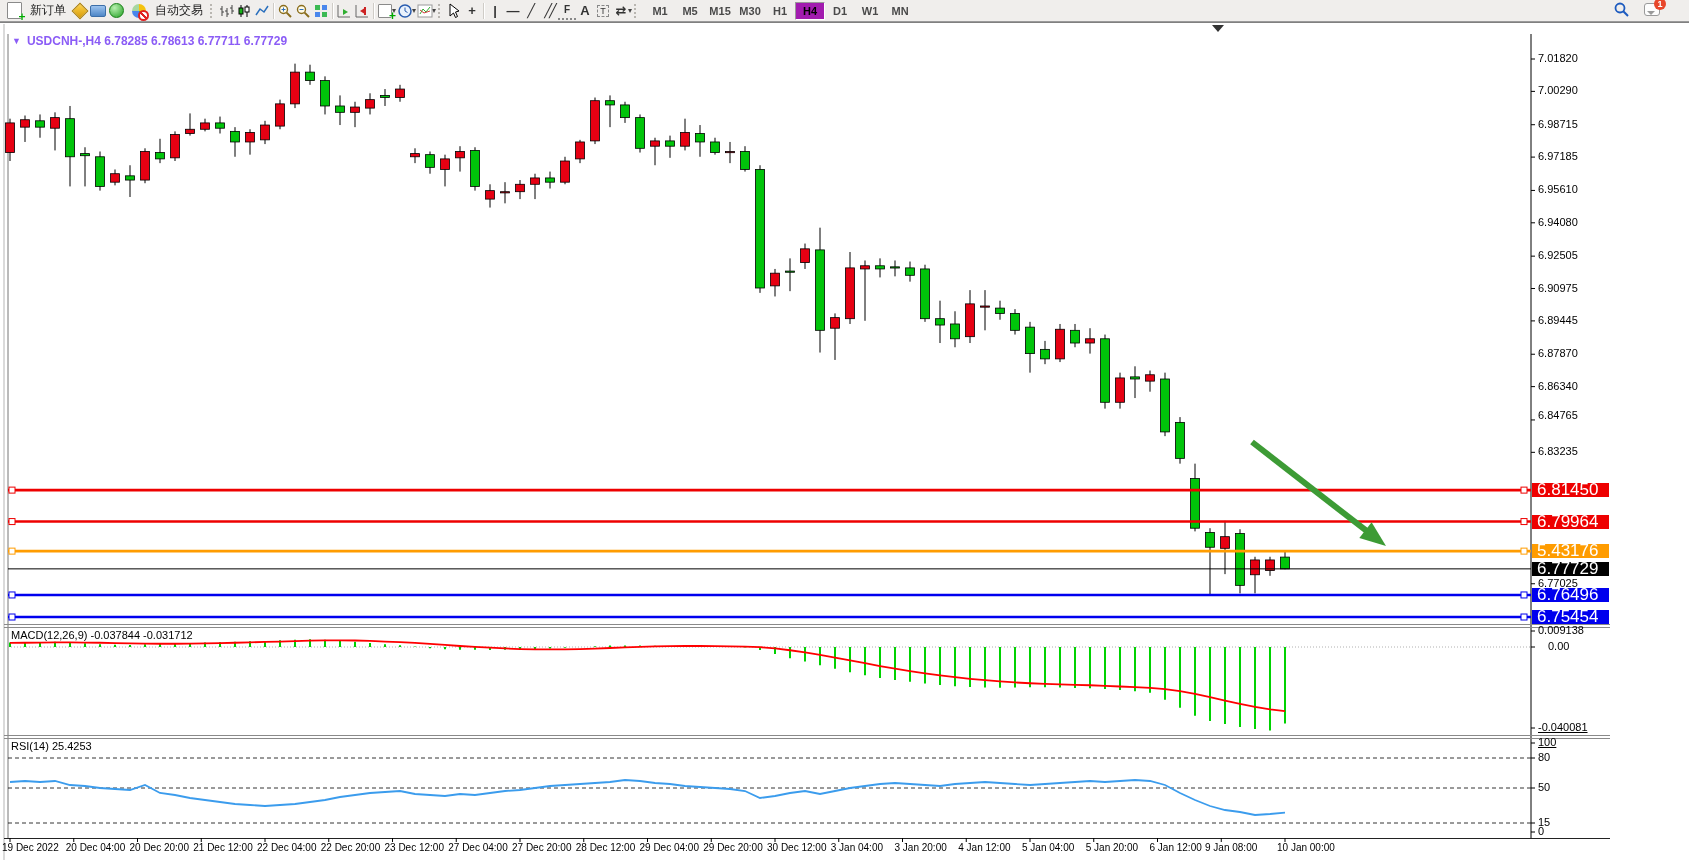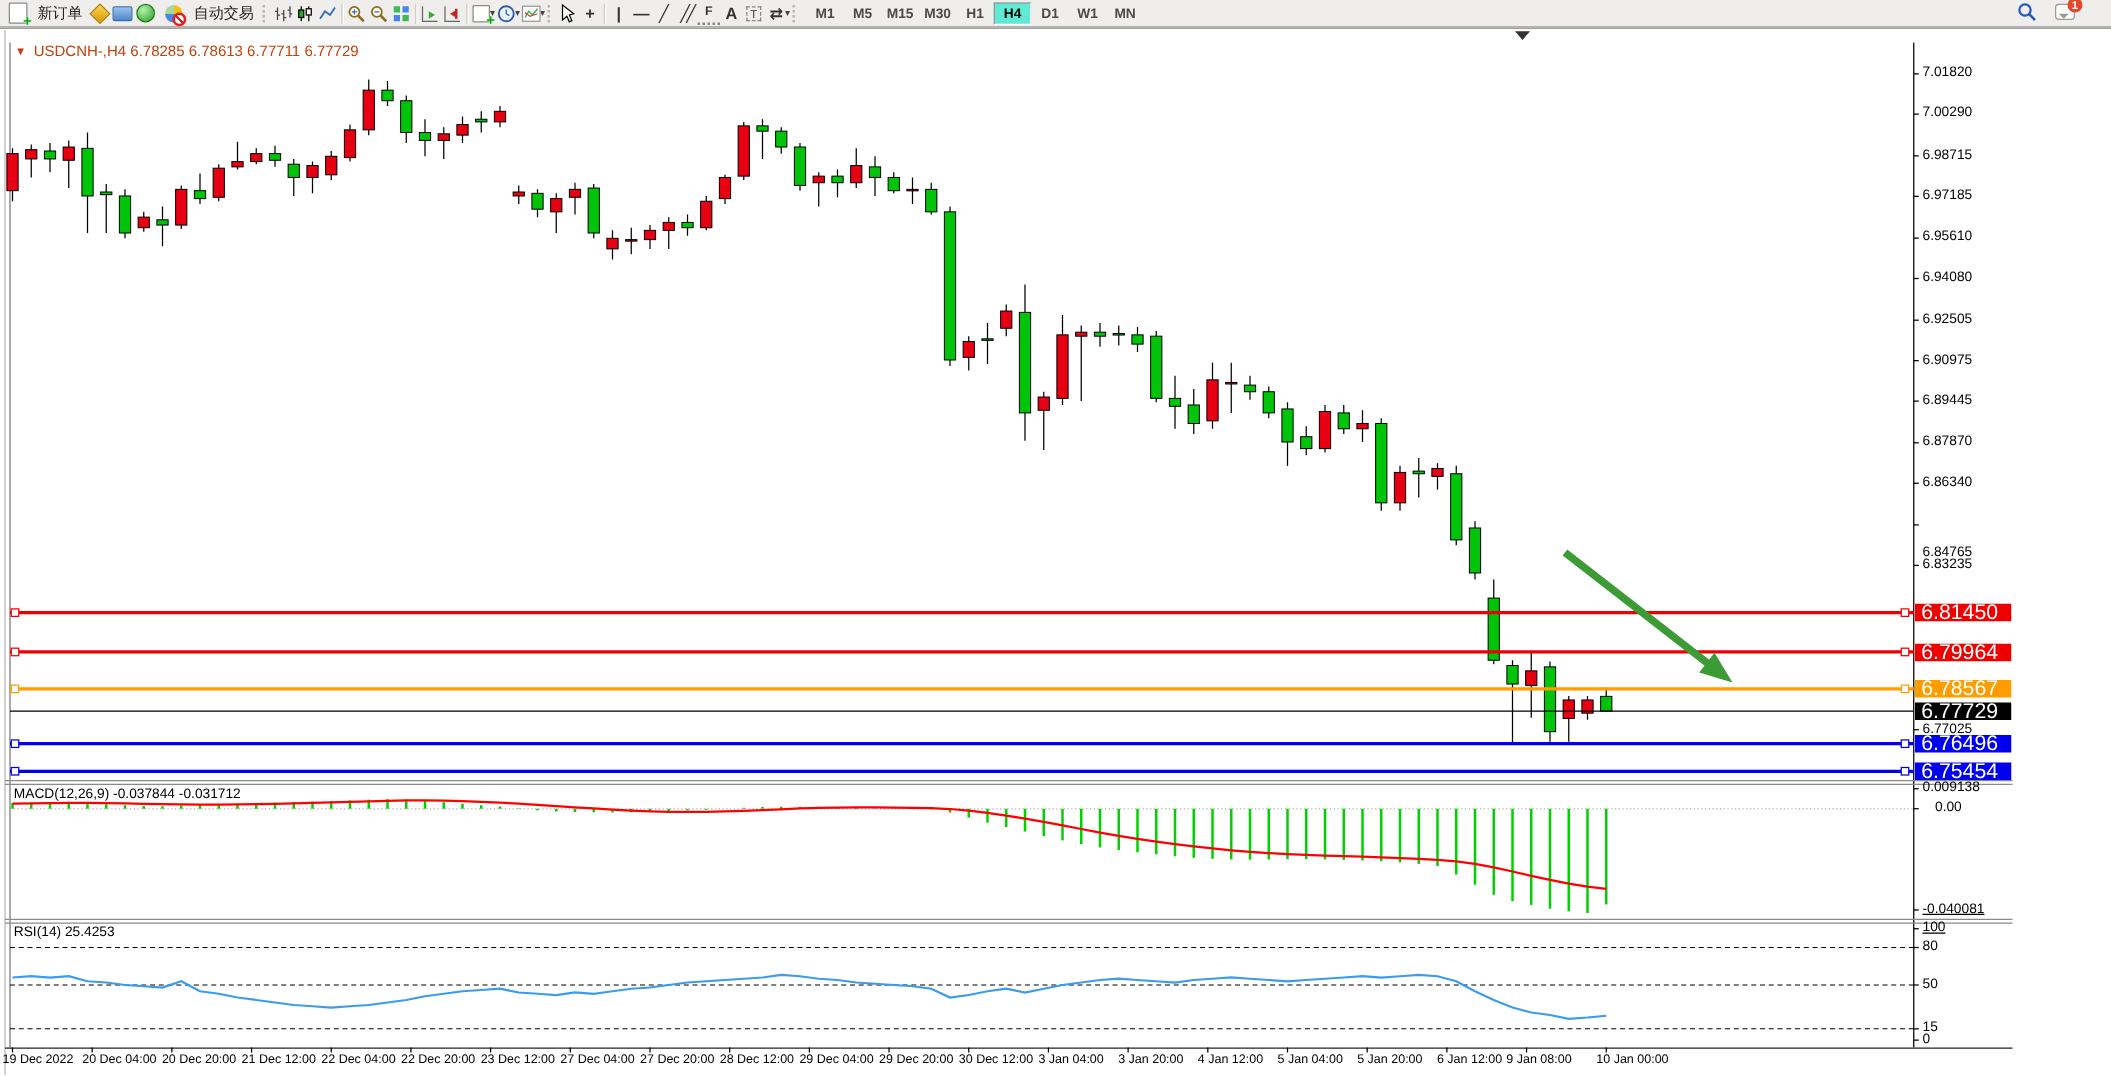--- a/index.html
+++ b/index.html
@@ -23,30 +23,30 @@
   .auto{width:14px;height:14px;border-radius:50%;
         background:conic-gradient(#f4c20d 0 25%,#3cba54 25% 50%,#4986ec 50% 75%,#a7d7a0 75% 100%);position:relative}
   .auto i{position:absolute;right:-3px;bottom:-3px;width:7px;height:7px;border:2px solid #e02020;border-radius:50%;
           background:linear-gradient(45deg,transparent 42%,#e02020 42% 58%,transparent 58%),#fff}
   .glyph{font-size:13px;color:#333;font-weight:bold}
   .dd{font-size:8px;color:#444;margin-left:-2px}
   .tbox{border:1px dashed #888;font-size:9px;line-height:10px;padding:0 2px;color:#333}
   .tf-group{display:flex;align-items:center;margin-left:4px}
   .tf{min-width:24px;text-align:center;font-size:11px;font-weight:bold;color:#4a4a4a;padding:2px 2px;
       border:1px solid transparent;cursor:default}
-  .tf.active{background:#5eead4;border:1px solid #9a9a9a;border-right-color:#fff;border-bottom-color:#fff;color:#000}
+  .tf.active{background:#a21caf;border:1px solid #9a9a9a;border-right-color:#fff;border-bottom-color:#fff;color:#000}
   .right-ic{position:absolute;top:1px}
   .badge{position:absolute;top:-3px;right:-5px;background:#e8472b;color:#fff;border-radius:50%;
          width:12px;height:12px;font-size:9px;line-height:12px;text-align:center;font-weight:bold;font-style:normal}
   .bubble{width:14px;height:11px;border:1px solid #9a9a9a;border-radius:3px;background:#fdfdfd;position:relative}
   .bubble:after{content:"";position:absolute;left:2px;bottom:-4px;border:4px solid transparent;border-top-color:#9a9a9a}
   
   .chartwin{position:absolute;left:0;top:22px;width:1689px;height:839px;background:#fff}
   #cv{position:absolute;left:0;top:-22px;z-index:0}
-  .title{position:absolute;left:12px;top:11px;font-size:12px;font-weight:normal;color:#c2410c;z-index:2;white-space:nowrap}
+  .title{position:absolute;left:12px;top:11px;font-size:12px;font-weight:bold;color:#8b5cf6;z-index:2;white-space:nowrap}
   .title .tri{font-size:9px;margin-right:6px;vertical-align:1px}
   .plabel{position:absolute;left:11px;font-size:11px;color:#000;z-index:2;white-space:nowrap}
   .axlab{position:absolute;left:1538px;font-size:11px;color:#000;z-index:2;white-space:nowrap}
   .clab{position:absolute;left:1532px;width:72px;height:14px;font-size:17px;color:#fff;z-index:3;
         line-height:14px;padding-left:5px}
   .tlab{position:absolute;font-size:10px;color:#000;z-index:2;white-space:nowrap}
 </style>
 </head>
 <body>
 
@@ -546,26 +546,26 @@
         <div class="axlab" style="top: 61.3809px;">7.00290</div>
         <div class="axlab" style="top: 94.7142px;">6.98715</div>
         <div class="axlab" style="top: 127.095px;">6.97185</div>
         <div class="axlab" style="top: 160.428px;">6.95610</div>
         <div class="axlab" style="top: 192.809px;">6.94080</div>
         <div class="axlab" style="top: 226.143px;">6.92505</div>
         <div class="axlab" style="top: 258.524px;">6.90975</div>
         <div class="axlab" style="top: 290.904px;">6.89445</div>
         <div class="axlab" style="top: 324.238px;">6.87870</div>
         <div class="axlab" style="top: 356.619px;">6.86340</div>
-        <div class="axlab" style="top: 413px; text-align: right;">6.84765</div>
+        <div class="axlab" style="top: 386px; text-align: right;">6.84765</div>
         <div class="axlab" style="top: 422.333px;">6.83235</div>
         <div class="axlab" style="top: 553.761px;">6.77025</div>
         <div class="clab" style="top: 460.111px; background: rgb(238, 0, 0);">6.81450</div>
         <div class="clab" style="top: 491.56px; background: rgb(238, 0, 0);">6.79964</div>
-        <div class="clab" style="top: 521.126px; background: rgb(255, 156, 0);">6.78567</div>
+        <div class="clab" style="top: 521.126px; background: rgb(255, 156, 0);">5.43176</div>
         <div class="clab" style="top: 564.957px; background: rgb(0, 0, 238);">6.76496</div>
         <div class="clab" style="top: 587.01px; background: rgb(0, 0, 238);">6.75454</div>
         <div class="clab" style="top: 538.862px; background: rgb(0, 0, 0);">6.77729</div>
         <div class="axlab" style="top: 601px;">0.009138</div>
         <div class="axlab" style="top: 617px; padding-left: 10px;">0.00</div>
         <div class="axlab" style="top: 698px; text-decoration: underline;">-0.040081</div>
         <div class="axlab" style="top: 713px; text-decoration: underline;">100</div>
         <div class="axlab" style="top: 728px;">80</div>
         <div class="axlab" style="top: 758px;">50</div>
         <div class="axlab" style="top: 793px;">15</div>

